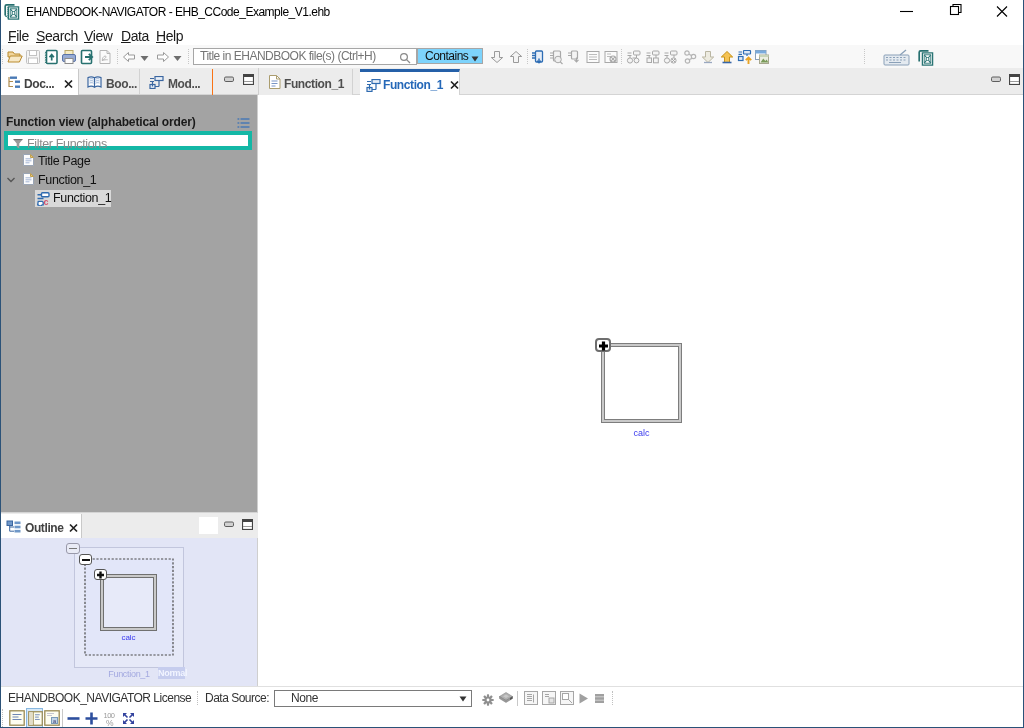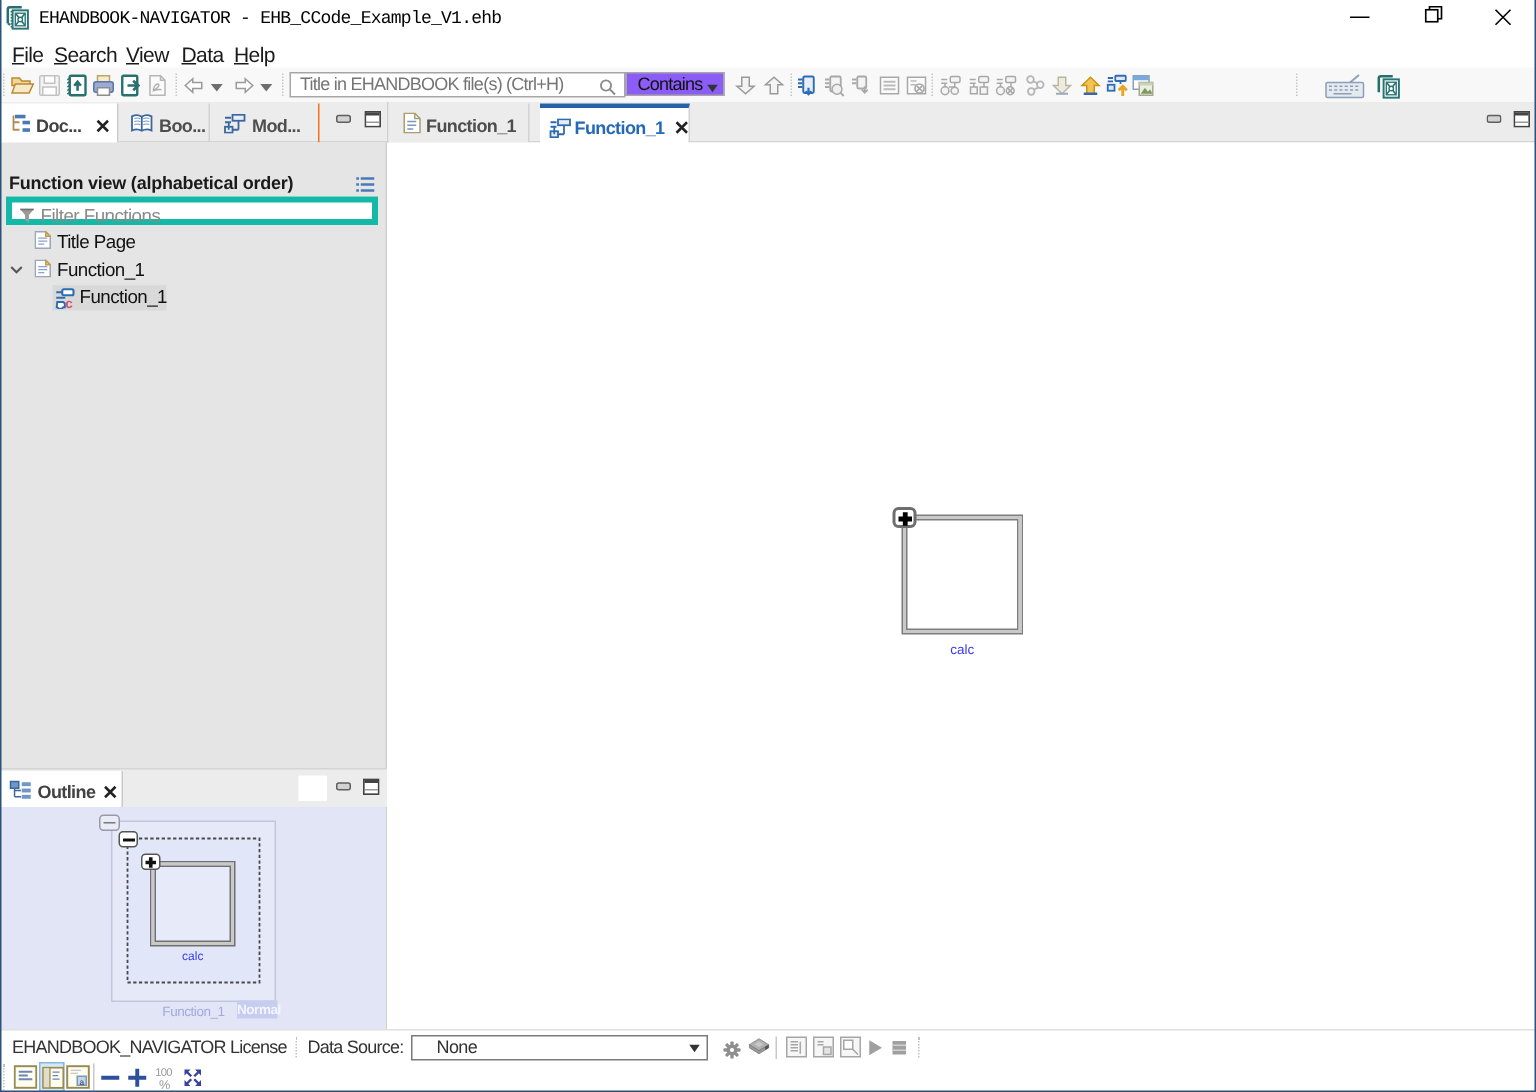--- a/index.html
+++ b/index.html
@@ -1,32 +1,32 @@
 <!DOCTYPE html>
 <html><head>
 <meta charset="utf-8">
 <style>
   * { margin:0; padding:0; box-sizing:border-box; }
   html,body { width:1024px; height:728px; overflow:hidden; }
   body { font-family:"Liberation Sans", sans-serif; position:relative; background:#fff; }
   .abs { position:absolute; }
   #frame { position:absolute; left:0; top:0; width:1024px; height:728px; border-left:1px solid #2b5278; border-right:1px solid #2b5278; border-bottom:1px solid #2b5278; pointer-events:none; }
-  #titlebar { position:absolute; left:0; top:0; width:1024px; height:24px; background:#fff;font-family:Liberation Mono, monospace; }
+  #titlebar { position:absolute; left:0; top:0; width:1024px; height:24px; background:#fff; }
   #titletext { position:absolute; left:26px; top:5px; font-size:12px; letter-spacing:-0.5px; color:#000; }
   #menubar { position:absolute; left:0; top:24px; width:1024px; height:21px; background:#fff; font-size:14px; letter-spacing:-0.4px; color:#1a1a1a; }
   .mitem { position:absolute; top:4px; }
   .mitem u { text-decoration:underline; }
   #toolbar { position:absolute; left:0; top:45px; width:1024px; height:23px; background:#f8f8f8; }
   .ticon { position:absolute; top:4px; width:16px; height:16px; }
   .tsep { position:absolute; top:4px; width:1px; height:15px; border-left:1px dotted #c8c8c8; }
   #searchbox { position:absolute; left:193px; top:3px; width:224px; height:17px; background:#fff; border:1px solid #a6a6a6; font-size:12px; letter-spacing:-0.5px; color:#757575; line-height:15px; padding-left:6px; }
-  #containsbtn { position:absolute; left:417px; top:3px; width:66px; height:16px; background:#8b5cf6; border:1px solid #a6a6a6; font-size:12px; letter-spacing:-0.5px; color:#111; line-height:15px; padding-left:7px; }
+  #containsbtn { position:absolute; left:417px; top:3px; width:66px; height:16px; background:#7dd3fc; border:1px solid #a6a6a6; font-size:12px; letter-spacing:-0.5px; color:#111; line-height:15px; padding-left:7px; }
   #tabrow { position:absolute; left:0; top:68px; width:1024px; height:27px; background:#ececec; border-bottom:1px solid #d4d4d4; }
   .tab { position:absolute; top:1px; height:26px; font-size:12px; font-weight:bold; letter-spacing:-0.4px; color:#4e4e4e; }
-  #leftpanel { position:absolute; left:0; top:95px; width:258px; height:417px; background:#e5e5e5; border-right:1px solid #cfcfcf; }
+  #leftpanel { position:absolute; left:0; top:95px; width:258px; height:417px; background:#a3a3a3; border-right:1px solid #cfcfcf; }
   #outlinewrap { position:absolute; left:0; top:512px; width:258px; height:174px; border-right:1px solid #cfcfcf; }
   #outlinetabs { position:absolute; left:0; top:0; width:258px; height:26px; background:#ececec; border-top:1px solid #d4d4d4; }
   #outlinebody { position:absolute; left:0; top:26px; width:257px; height:148px; background:#e2e5f6; }
   #editor { position:absolute; left:259px; top:95px; width:765px; height:591px; background:#fff; }
   #statusbar { position:absolute; left:0; top:686px; width:1024px; height:42px; background:#fff; border-top:1px solid #e0e0e0; font-size:12px; letter-spacing:-0.5px; color:#333; }
   svg { display:block; }
 </style>
 </head>
 <body>
 

